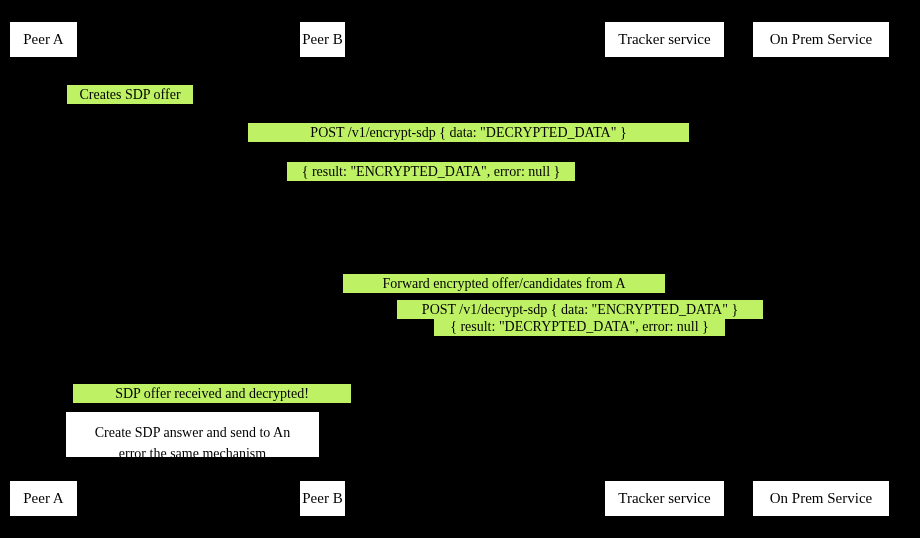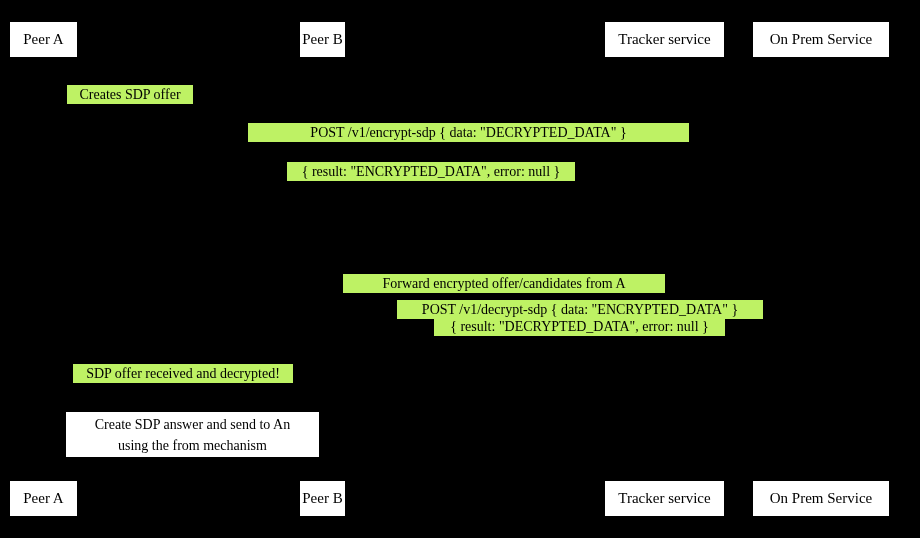--- a/index.html
+++ b/index.html
@@ -55,34 +55,34 @@
     text-align: center;
     white-space: nowrap;
   }
   .m0 { left: 67px;  top: 85px;  width: 126px; }
   .m1 { left: 248px; top: 123px; width: 441px; }
   .m2 { left: 287px; top: 162px; width: 288px; }
   .m3 { left: 236px; top: 203px; width: 239px; }
   .m4 { left: 343px; top: 242px; width: 322px; margin-top: 32px; }
   .m5 { left: 397px; top: 280px; width: 366px; margin-top: 20px; }
   .m6 { left: 434px; top: 317px; width: 291px; }
-  .m7 { left: 73px;  top: 364px; width: 220px; }
+  .m7 { left: 73px;  top: 384px; width: 278px; }
 
   .note {
     position: absolute;
     left: 66px;
     top: 412px;
     width: 253px;
     height: 45px;
     background: #ffffff;
     color: #000000;
     font-size: 14px;
     line-height: 21px;
     text-align: center;
-    padding-top: 2px;
+    padding-top: 10px;
     box-sizing: border-box;
   }
 </style>
 </head>
 <body>
 
 <div class="canvas">
 
   <div class="lifeline ll-a"></div>
   <div class="lifeline ll-b"></div>
@@ -97,21 +97,21 @@
   <div class="msg m0">Creates SDP offer</div>
   <div class="msg m1">POST /v1/encrypt-sdp { data: "DECRYPTED_DATA" }</div>
   <div class="msg m2">{ result: "ENCRYPTED_DATA", error: null }</div>
   <div class="msg m4">Forward encrypted offer/candidates from A</div>
   <div class="msg m5">POST /v1/decrypt-sdp { data: "ENCRYPTED_DATA" }</div>
   <div class="msg m6">{ result: "DECRYPTED_DATA", error: null }</div>
   <div class="msg m7">SDP offer received and decrypted!</div>
 
   <div class="note">
     <div>Create SDP answer and send to An</div>
-    <div>using the from mechanism</div>
+    <div>error the same mechanism</div>
   </div>
 
   <div class="participant p-bot p-a">Peer A</div>
   <div class="participant p-bot p-b">Peer B</div>
   <div class="participant p-bot p-t">Tracker service</div>
   <div class="participant p-bot p-o">On Prem Service</div>
 
 </div>
 
 </body></html>

